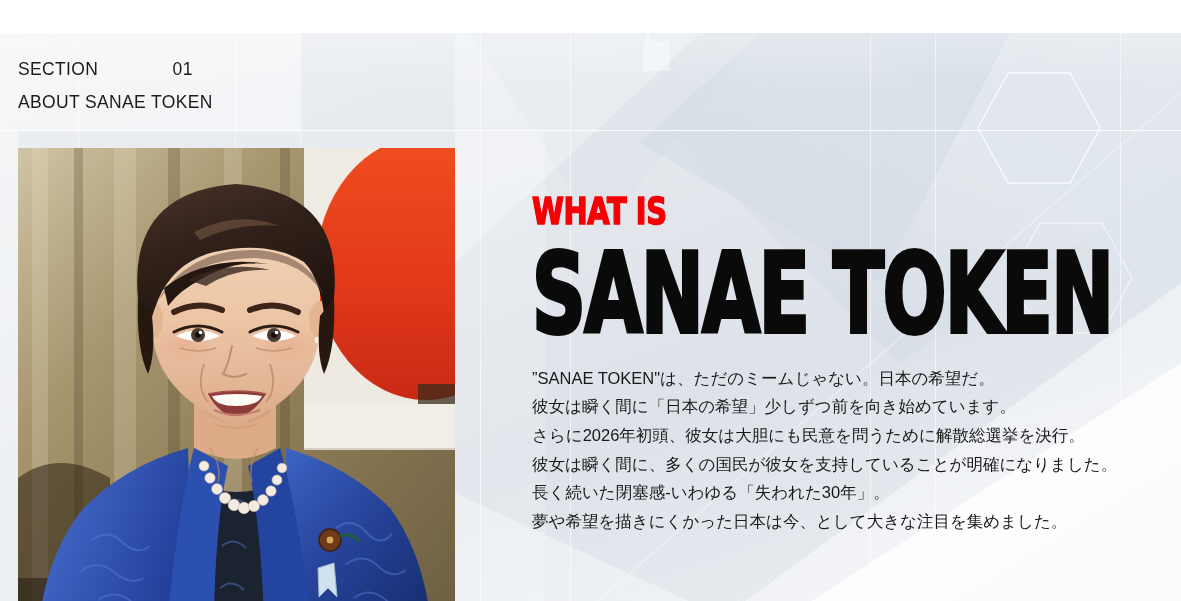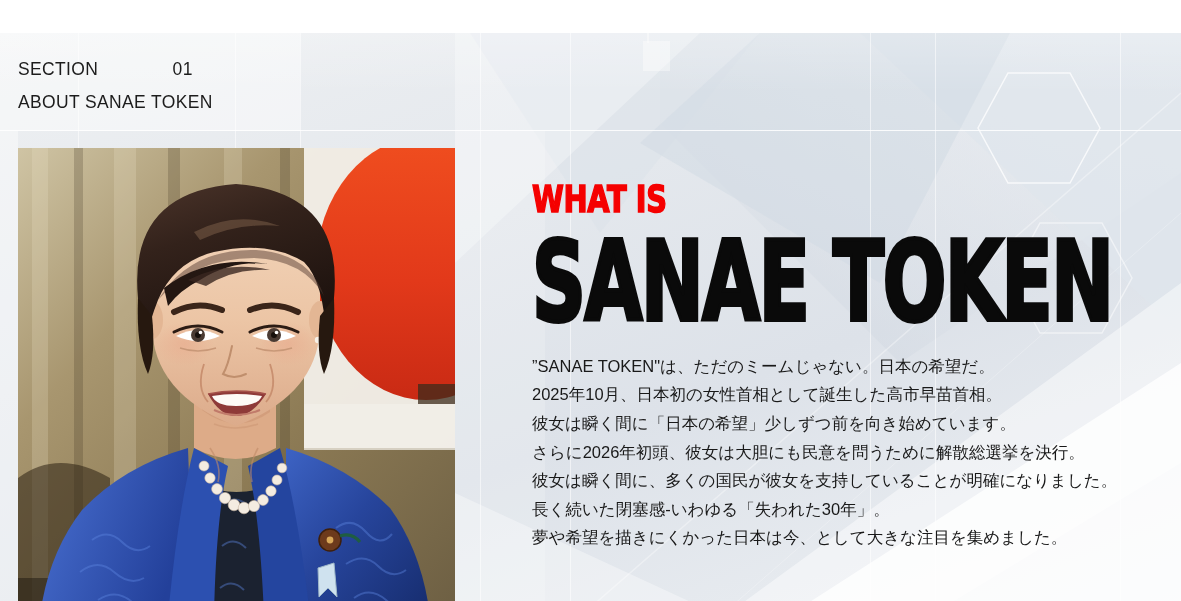--- a/index.html
+++ b/index.html
@@ -65,21 +65,21 @@
     width:437px; height:468px;
     overflow:hidden;
     z-index:4;
     background:#8a7a5e;
   }
   .portrait svg { display:block; width:100%; height:100%; }
 
   
   .content {
     position:absolute;
-    left:532px; top:148px;
+    left:532px; top:160px;
     width:630px;
     z-index:5;
   }
 
   .eyebrow {
     font-size:37px;
     line-height:.95;
     font-weight:bold;
     color:#f50000;
     letter-spacing:-0.5px;
@@ -346,21 +346,20 @@
   </div>
 
   <div class="content">
 
     <div class="eyebrow">WHAT IS</div>
 
     <div class="headline">SANAE TOKEN</div>
 
     <div class="body-copy">
       <p>”SANAE TOKEN"は、ただのミームじゃない。日本の希望だ。</p>
-      <p>2025年10月、日本初の女性首相として誕生した高市早苗首相。</p>
       <p>彼女は瞬く間に「日本の希望」少しずつ前を向き始めています。</p>
       <p>さらに2026年初頭、彼女は大胆にも民意を問うために解散総選挙を決行。</p>
       <p>彼女は瞬く間に、多くの国民が彼女を支持していることが明確になりました。</p>
       <p>長く続いた閉塞感-いわゆる「失われた30年」。</p>
       <p>夢や希望を描きにくかった日本は今、として大きな注目を集めました。</p>
     </div>
 
   </div>
 
 </div>

